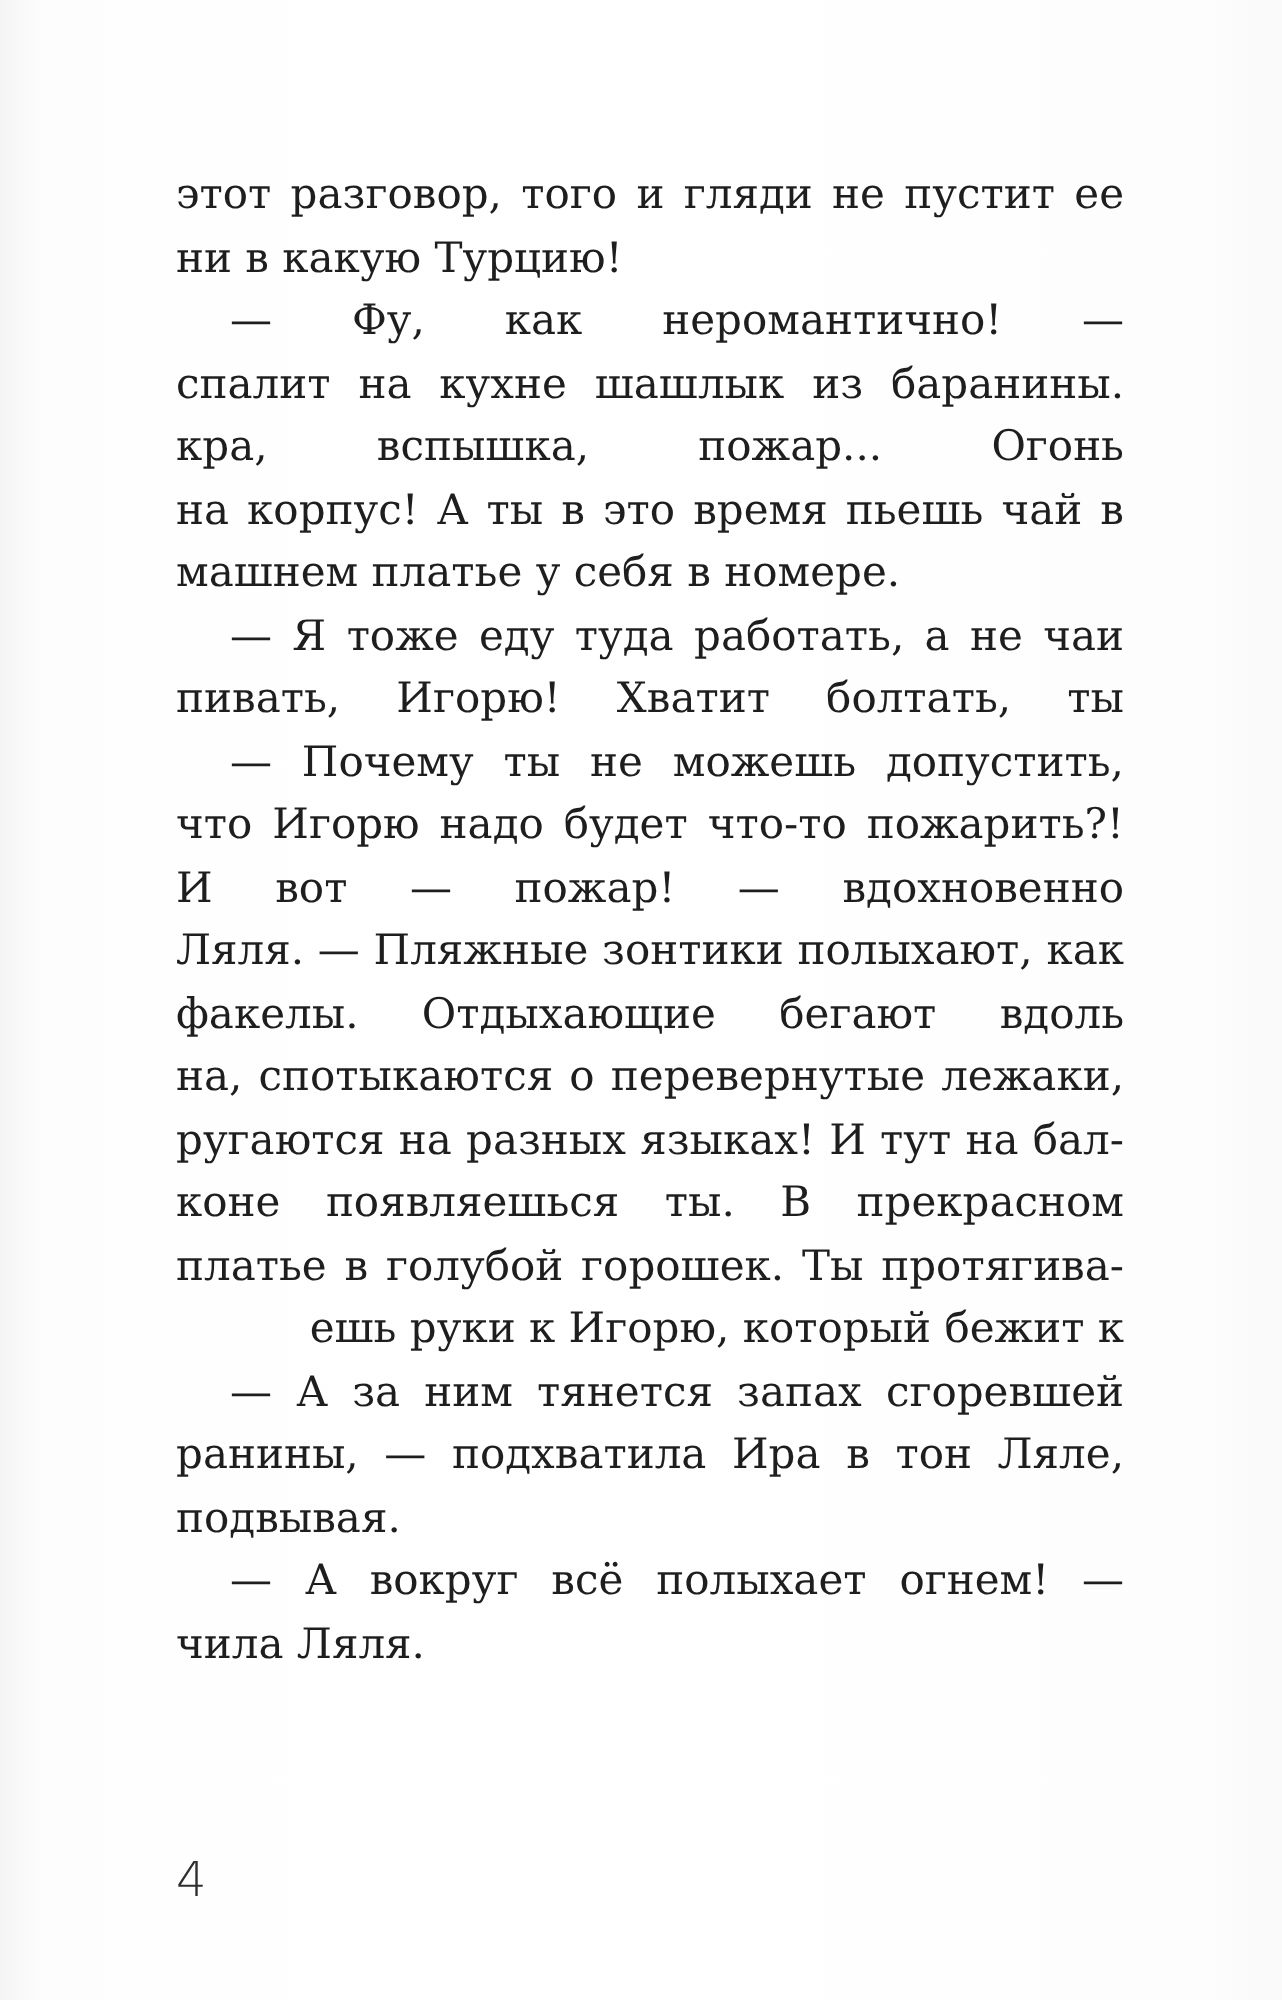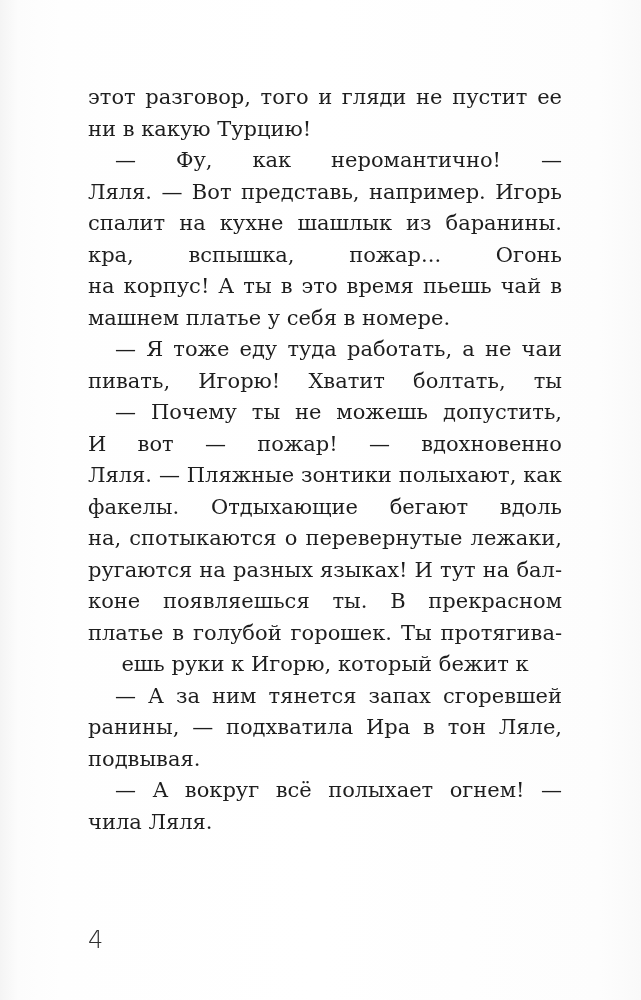--- a/index.html
+++ b/index.html
@@ -40,21 +40,21 @@
     white-space: normal;
   }
   
   .line::after {
     content: "";
     display: inline-block;
     width: 100%;
     height: 0;
   }
   .line.last {
-    text-align: center;
+    text-align: right;
     text-align-last: left;
   }
   .line.last::after {
     content: none;
   }
   .line.indent {
     padding-left: 27px;
   }
   .page-number {
     position: absolute;
@@ -71,32 +71,32 @@
 <body>
 
 <div class="page">
   <div class="text-block" id="text-block">
       <div class="paragraph">
         <div class="line">этот разговор, того и гляди не пустит ее</div>
         <div class="line last">ни в какую Турцию!</div>
       </div>
       <div class="paragraph">
         <div class="line indent">— Фу, как неромантично! — возмутилась</div>
-        <div class="line">Ляля. — Вот представь, например. Игорь</div>
         <div class="line">спалит на кухне шашлык из баранины. Ис-</div>
         <div class="line">кра, вспышка, пожар... Огонь перекинется</div>
         <div class="line">на корпус! А ты в это время пьешь чай в до-</div>
         <div class="line last">машнем платье у себя в номере.</div>
       </div>
       <div class="paragraph">
         <div class="line indent">— Я тоже еду туда работать, а не чаи рас-</div>
         <div class="line">пивать, Игорю! Хватит болтать, ты похожа</div>
       </div>
       <div class="paragraph">
         <div class="line indent">— Почему ты не можешь допустить,</div>
+        <div class="line">что Игорю надо будет что-то пожарить?!</div>
         <div class="line">И вот — пожар! — вдохновенно продолжила</div>
         <div class="line">Ляля. — Пляжные зонтики полыхают, как</div>
         <div class="line">факелы. Отдыхающие бегают вдоль бассей-</div>
         <div class="line">на, спотыкаются о перевернутые лежаки,</div>
         <div class="line">ругаются на разных языках! И тут на бал-</div>
         <div class="line">коне появляешься ты. В прекрасном белом</div>
         <div class="line">платье в голубой горошек. Ты протягива-</div>
         <div class="line last">ешь руки к Игорю, который бежит к тебе...</div>
       </div>
       <div class="paragraph">

